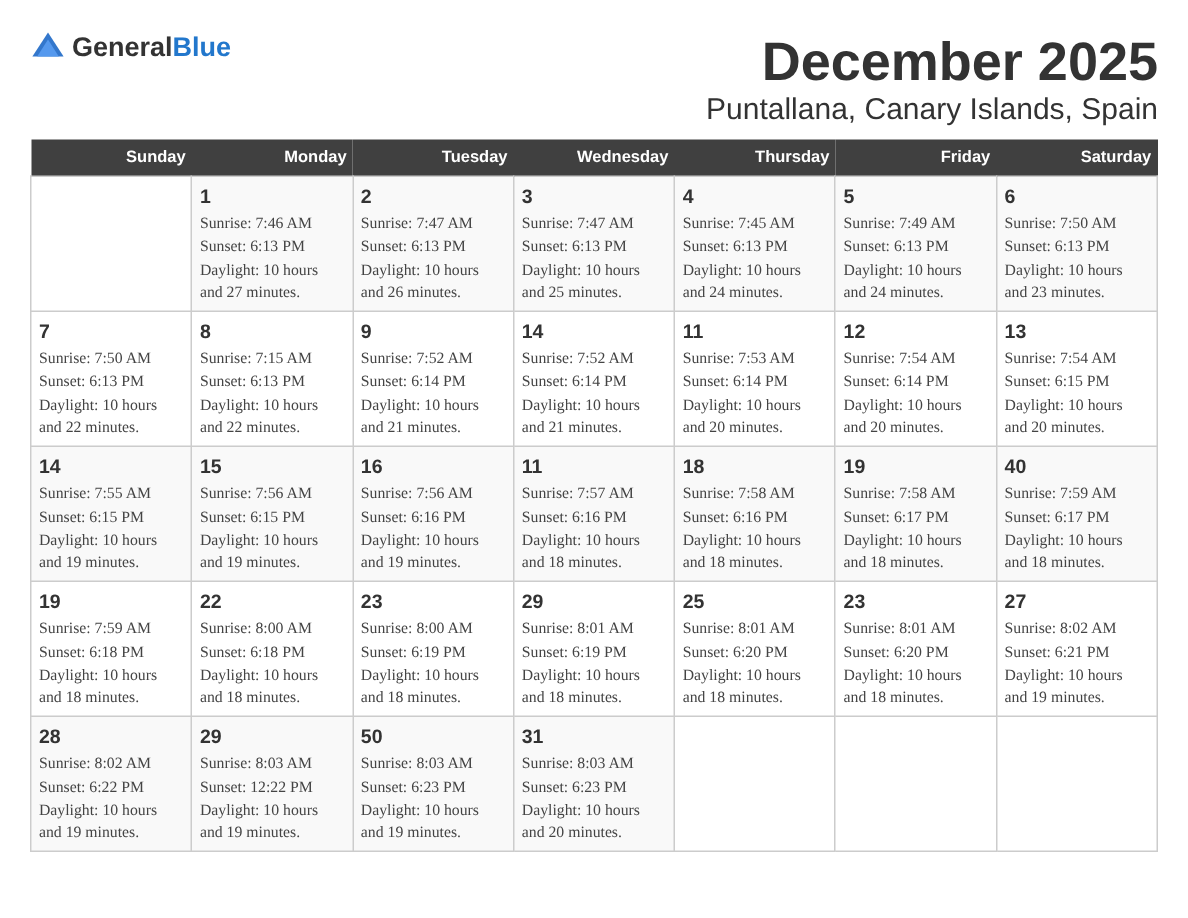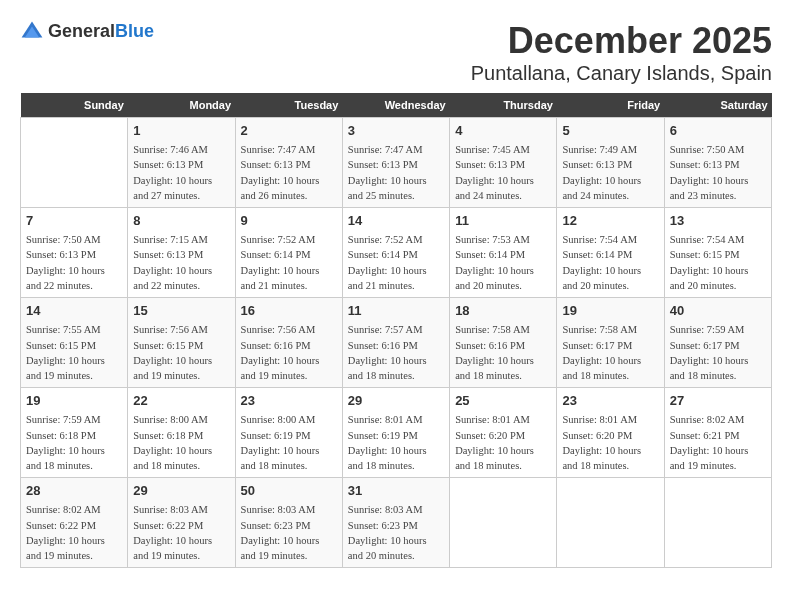--- a/index.html
+++ b/index.html
@@ -327,21 +327,21 @@
         <td>
           <span class="day-number">28</span>
           <div class="cell-content">Sunrise: 8:02 AM
 Sunset: 6:22 PM
 Daylight: 10 hours
 and 19 minutes.</div>
         </td>
         <td>
           <span class="day-number">29</span>
           <div class="cell-content">Sunrise: 8:03 AM
-Sunset: 6:22 PM
+Sunset: 12:22 PM
 Daylight: 10 hours
 and 19 minutes.</div>
         </td>
         <td>
           <span class="day-number">50</span>
           <div class="cell-content">Sunrise: 8:03 AM
 Sunset: 6:23 PM
 Daylight: 10 hours
 and 19 minutes.</div>
         </td>

